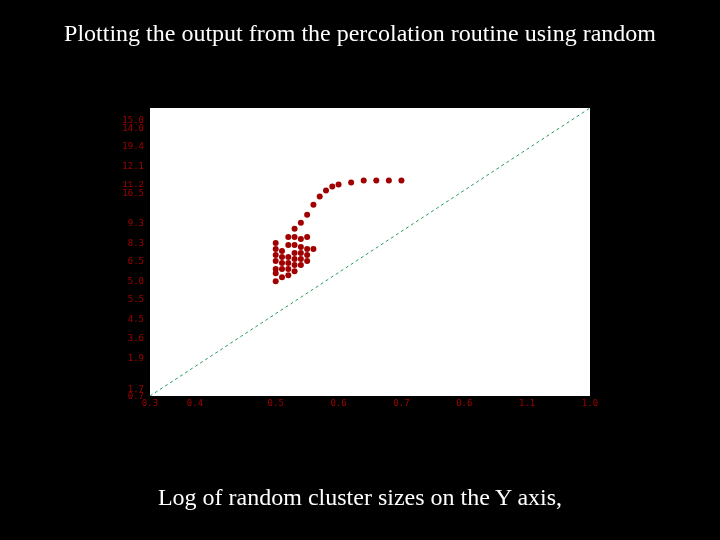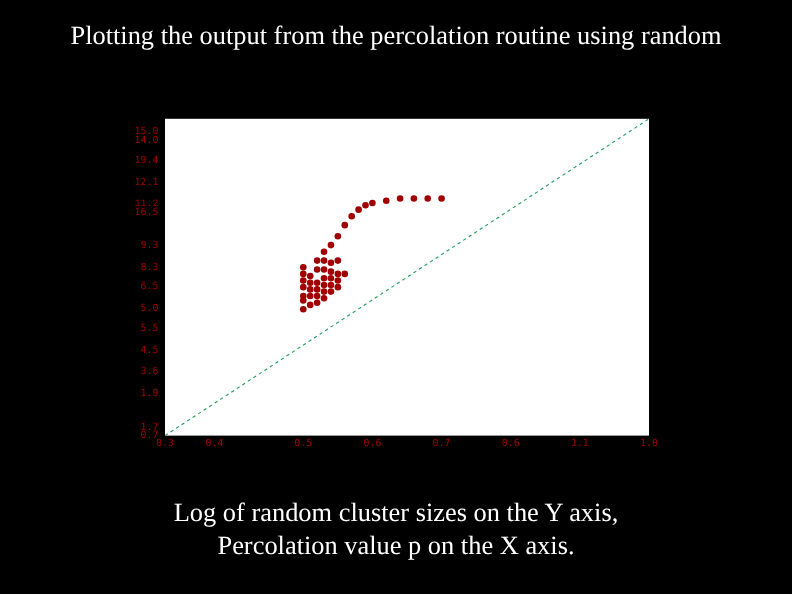--- a/index.html
+++ b/index.html
@@ -218,16 +218,15 @@
         <div class="xtick" style="left: 377.143px;">1.1</div>
         <div class="xtick" style="left: 440px;">1.0</div>
       </div>
 
     <div class="xlabel">Percolation value p, Normal fit</div>
 
   </div>
 
   <div class="caption">
     <span>Log of random cluster sizes on the Y axis,</span><br>
-    <span>Percolation value p on the X axis.</span>
   </div>
 
 </div>
 
 </body></html>

